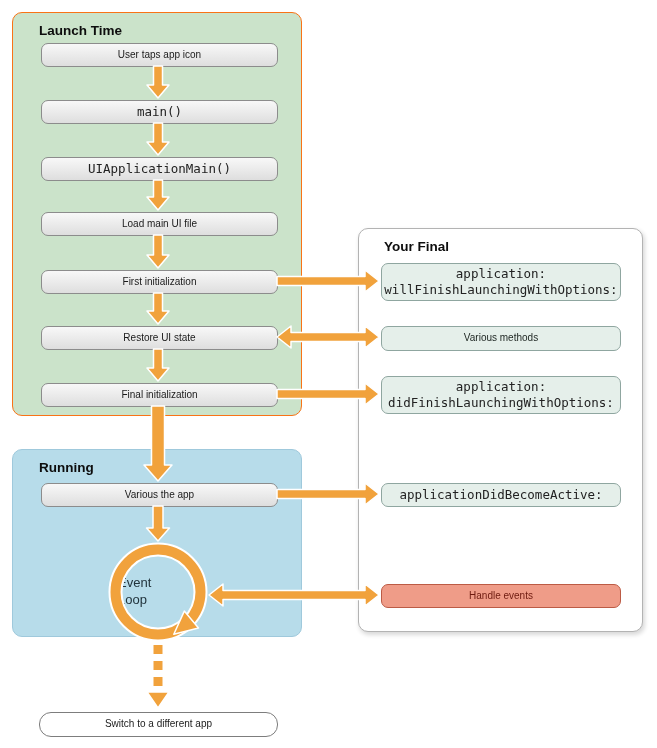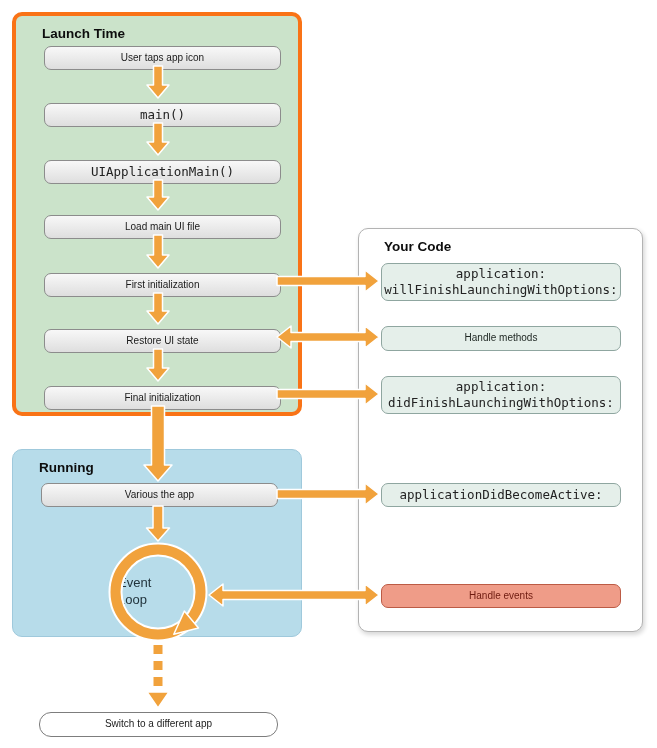--- a/index.html
+++ b/index.html
@@ -1,21 +1,21 @@
 <!DOCTYPE html>
 <html><head>
 <meta charset="utf-8">
 <style>
   html,body{margin:0;padding:0;background:#ffffff;}
   .stage{
     position:relative;width:657px;height:748px;background:#ffffff;overflow:hidden;
     font-family:"Liberation Sans",sans-serif;
   }
   .panel{position:absolute;box-sizing:border-box;border-radius:10px;}
-  .panel-green{left:12px;top:12px;width:290px;height:404px;background:#cbe3ca;border:4px solid #f97316;}
+  .panel-green{left:12px;top:12px;width:290px;height:404px;background:#cbe3ca;border:1px solid #f97316;}
   .panel-blue{left:12px;top:449px;width:290px;height:188px;background:#b7dcea;border:1px solid #9fc9dc;}
   .panel-white{left:358px;top:228px;width:285px;height:404px;background:#ffffff;border:1px solid #b3b3b3;
     box-shadow:1.5px 2.5px 4px rgba(0,0,0,.15);}
   .panel-title{position:absolute;left:26px;top:10px;font-size:13.5px;font-weight:bold;color:#0d0d0d;margin:0;}
   .node{
     position:absolute;box-sizing:border-box;display:flex;align-items:center;justify-content:center;
     text-align:center;font-size:10px;color:#1a1a1a;border-radius:7px;line-height:1.25;
   }
   .node-gray{
     left:28px;width:237px;height:24px;
@@ -51,24 +51,24 @@
     <div class="node node-gray" style="top:257px;">First initialization</div>
     <div class="node node-gray" style="top:370px;">Final initialization</div>
   </section>
 
   <section class="panel panel-blue">
     <h2 class="panel-title">Running</h2>
     <div class="node node-gray" style="top:33px;">Various the app</div>
   </section>
 
   <section class="panel panel-white">
-    <h2 class="panel-title" style="left:25px;">Your Code</h2>
+    <h2 class="panel-title" style="left:25px;">Your Final</h2>
     <div class="node node-teal mono pre h38" style="top:34px;">application:
 willFinishLaunchingWithOptions:</div>
-    <div class="node node-teal h25" style="top:97px;">Handle methods</div>
+    <div class="node node-teal h25" style="top:97px;">Various methods</div>
     <div class="node node-teal mono pre h38" style="top:147px;">application:
 didFinishLaunchingWithOptions:</div>
     <div class="node node-teal mono h24" style="top:254px;">applicationDidBecomeActive:</div>
     <div class="node node-red" style="top:355px;">Handle events</div>
   </section>
 
   <div class="node node-plain" style="left:39px;top:712px;width:239px;height:25px;border-radius:12px;">Switch to a different app</div>
 
   <div class="event-loop-label pre">Event
 Loop</div>

